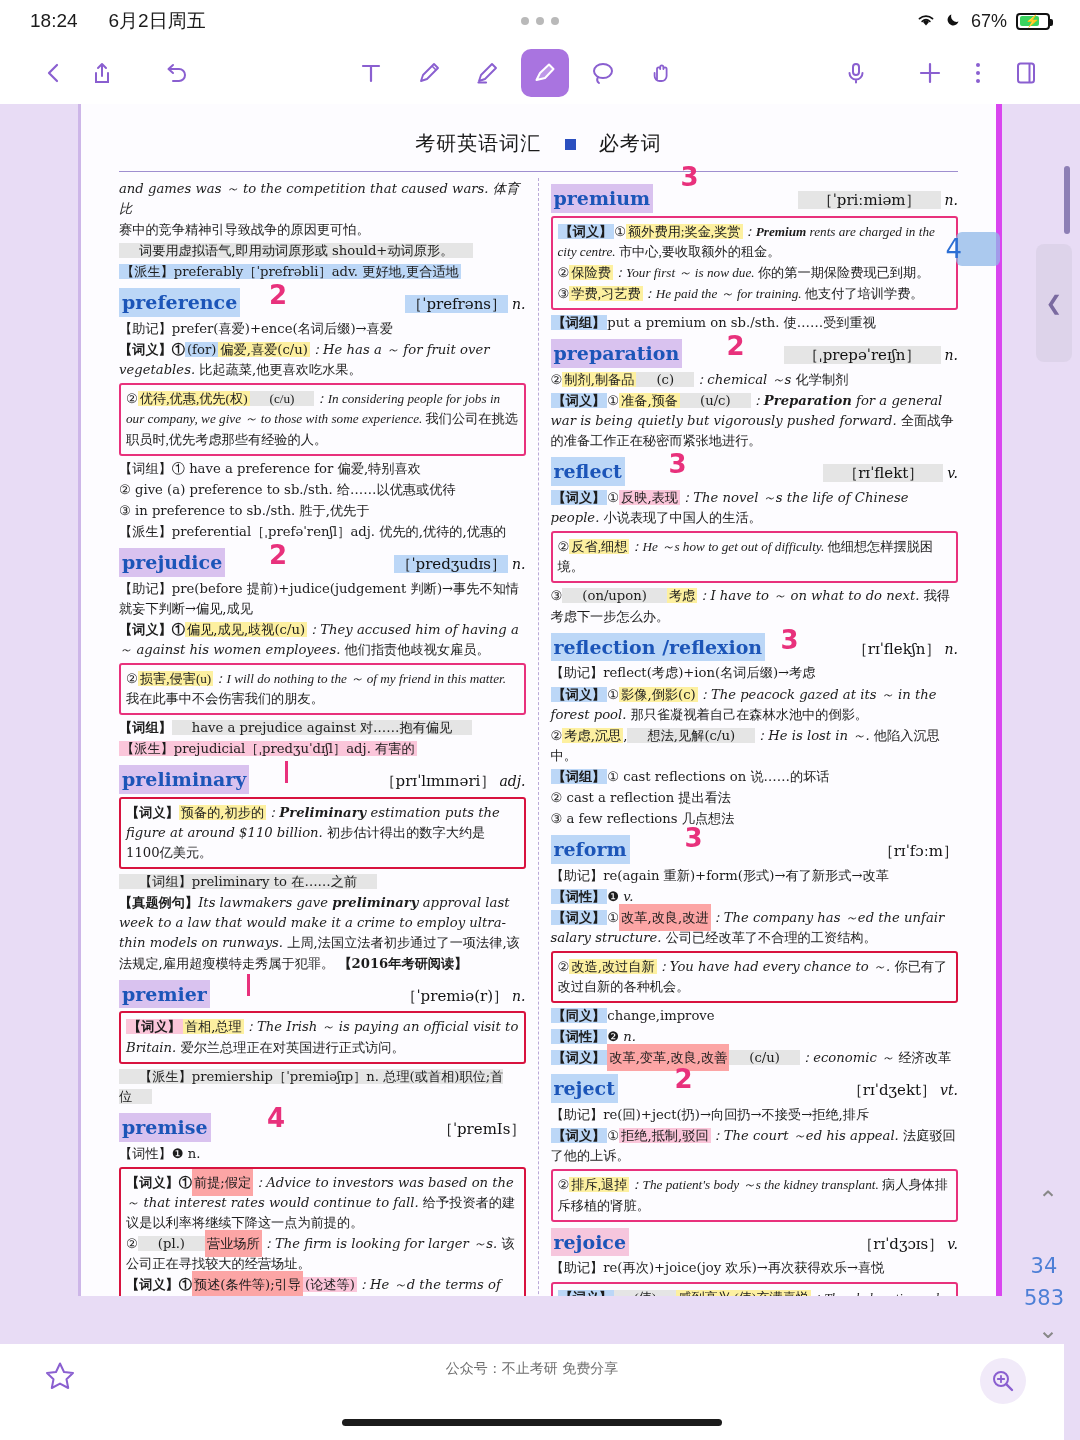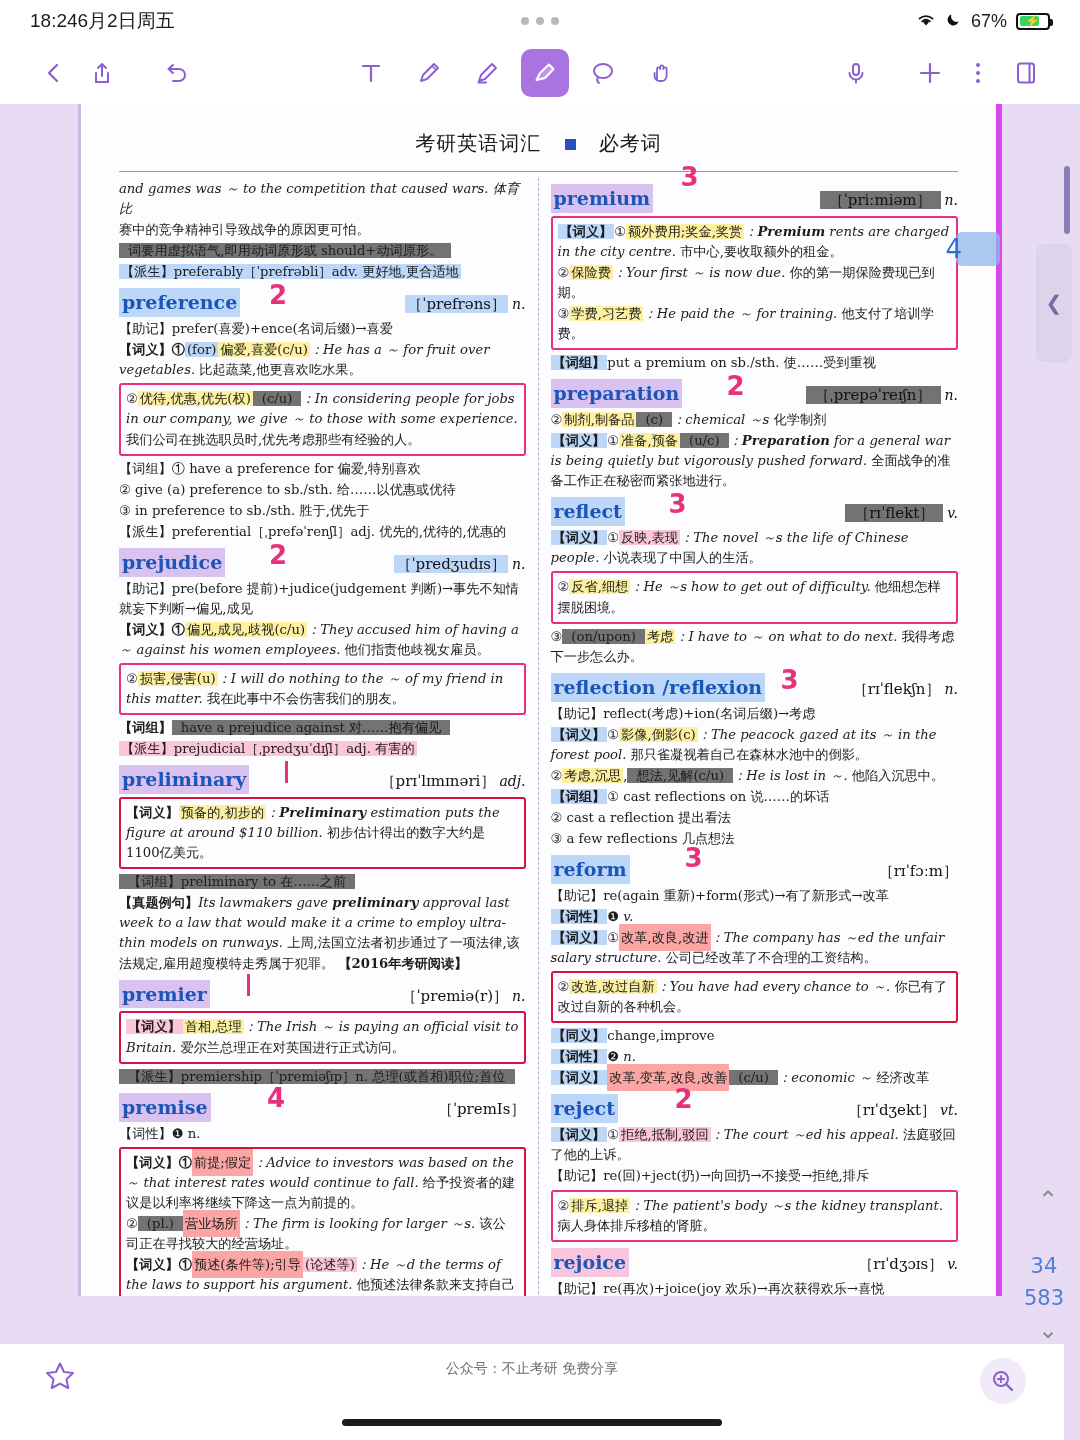--- a/index.html
+++ b/index.html
@@ -14,21 +14,21 @@
 
   
   .statusbar {
     height: 42px; width: 100%;
     display: flex; align-items: center;
     padding: 0 30px;
     font-size: 19px; color: #1b1b1b;
     background: #ffffff;
     position: relative;
   }
-  .status-left { display: flex; align-items: center; gap: 0; font-weight: 500; }
+  .status-left { display: flex; align-items: center; gap: 31px; font-weight: 500; }
   .status-dots {
     position: absolute; left: 50%; top: 50%; transform: translate(-50%,-50%);
     display: flex; gap: 7px;
   }
   .status-dots i { width: 8px; height: 8px; border-radius: 50%; background: #b9b9b9; display: block; }
   .status-right { margin-left: auto; display: flex; align-items: center; gap: 9px; font-size: 18px; }
   .batt {
     width: 34px; height: 17px; border: 2px solid #111; border-radius: 4px;
     position: relative; display: inline-block;
   }
@@ -106,24 +106,24 @@
 
   .line { margin: 1px 0; }
   .en { font-style: italic; }
   .b { font-weight: bold; }
 
   
   .h-yellow { background: #fdf0a0; padding: 0 2px; }
   .h-pink   { background: #fbc6da; padding: 0 2px; }
   .h-green  { background: #fca5a5; padding: 6px 2px; }
   .h-blue   { background: #bcd7f7; padding: 0 2px; }
-  .h-purple { background: #737373; padding: 0 9px; }
+  .h-purple { background: #e5e5e5; padding: 0 20px; }
 
   
-  .box-pink { border: 2.5px solid #e8317c; border-radius: 3px; padding: 3px 5px; margin: 3px 0; }
+  .box-pink { border: 2.5px solid #e8317c; border-radius: 3px; padding: 3px 5px; margin: 3px 0; font-family: Liberation Serif, serif; }
   .box-red  { border: 2.5px solid #d8123f; border-radius: 3px; padding: 3px 5px; margin: 3px 0; }
 
   .num-mark {
     position: absolute; font-family: "DejaVu Sans", sans-serif;
     color: #e8317c; font-size: 26px; font-weight: bold; line-height: 1;
   }
   .tick {
     position: absolute; width: 2.5px; height: 22px; background: #e8317c;
   }
 
@@ -530,24 +530,24 @@
           <span class="b h-blue">【词义】</span><span class="h-green">改革,变革,改良,改善</span><span class="h-purple">(c/u)</span><span class="en">：economic ～ </span>经济改革
         </div>
 
         <div class="entry-head">
           <span class="word hl-blue">reject</span>
           <span class="num-mark" style="left:124px; top:-8px;">2</span>
           <span>
             <span class="phon">［rɪˈdʒekt］</span><span class="pos">vt.</span>
           </span>
         </div>
+        <div class="line">【助记】re(回)+ject(扔)→向回扔→不接受→拒绝,排斥</div>
         <div class="line">
           <span class="b h-blue">【词义】</span>①<span class="h-pink">拒绝,抵制,驳回</span><span class="en">：The court ～ed his appeal. </span>法庭驳回了他的上诉。
         </div>
-        <div class="line">【助记】re(回)+ject(扔)→向回扔→不接受→拒绝,排斥</div>
         <div class="box-pink">
           <div class="line">
             ②<span class="h-yellow">排斥,退掉</span><span class="en">：The patient's body ～s the kidney transplant. </span>病人身体排斥移植的肾脏。
           </div>
         </div>
 
         <div class="entry-head">
           <span class="word hl-pink">rejoice</span>
           <span>
             <span class="phon">［rɪˈdʒɔɪs］</span><span class="pos">v.</span>

